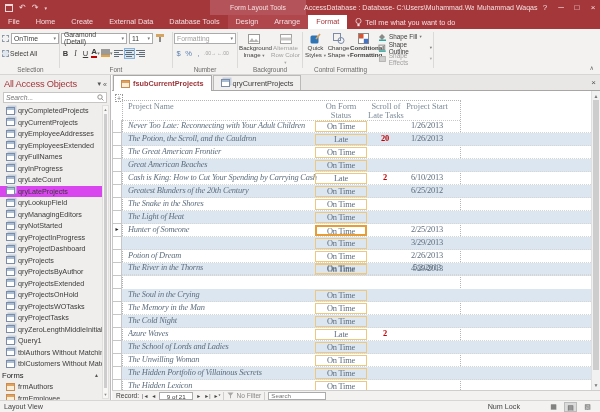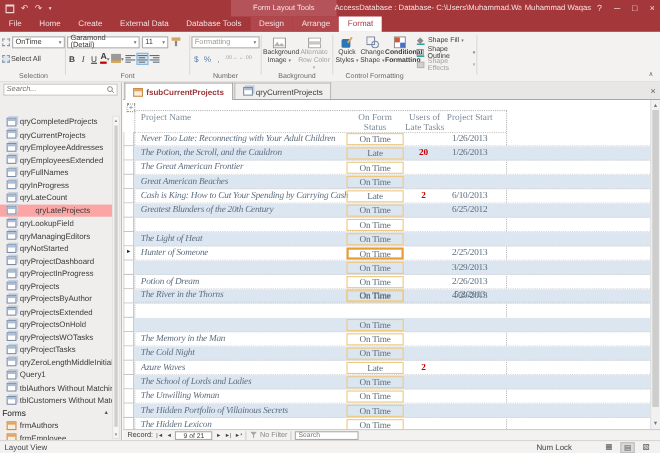--- a/index.html
+++ b/index.html
@@ -64,21 +64,21 @@
   .nav-header .t{font-size:9.3px;color:#A4373A;letter-spacing:-0.2px;white-space:nowrap;flex:1;}
   .nav-header .ic{font-size:7px;color:#555;margin-left:2px;}
   .nav-search{margin:1px 3px 0 3px;height:11px;background:#fff;border:1px solid #C8C6C4;
        display:flex;align-items:center;padding:0 2px;}
   .nav-search input{border:0;outline:0;background:transparent;flex:1;min-width:0;
        font:italic 6.8px "Liberation Sans",sans-serif;color:#777;padding:0;}
   .nav-list{position:absolute;left:0;top:30px;right:8px;bottom:0;overflow:hidden;}
   .nav-item{height:11.5px;display:flex;align-items:center;padding-left:6px;font-size:7.2px;
        color:#3b3a39;white-space:nowrap;}
   .nav-item .lbl{margin-left:3px;overflow:hidden;}
-  .nav-item.sel{background:#fca5a5;gap:14px;}
+  .nav-item.sel{background:#d946ef;}
   .nav-group{height:11.5px;display:flex;align-items:center;padding:0 3px 0 2px;font-size:7.6px;color:#222;}
   .nav-group .lbl{flex:1;}
   .nav-group .chev{font-size:5px;color:#555;}
   .icon-query{width:9px;height:8px;border:1px solid #7A8CA8;background:#fff;position:relative;
        box-shadow:1.5px -1.5px 0 0 #C6CFDC;flex:0 0 auto;}
   .icon-query::before{content:"";position:absolute;left:0;top:0;right:0;height:2px;background:#A8BCD4;}
   .icon-form{width:9px;height:8px;border:1px solid #C98C4C;background:#FBEED9;position:relative;flex:0 0 auto;}
   .icon-form::before{content:"";position:absolute;left:0;top:0;right:0;height:2px;background:#E0A05E;}
   .nav-scroll{position:absolute;right:1px;top:30px;bottom:1px;width:7px;background:#F7F6F5;
        border:1px solid #E2E0DE;font-size:4px;color:#888;text-align:center;}
@@ -172,20 +172,27 @@
       <div style="display:flex">
           <span class="rtab">File</span>
           <span class="rtab">Home</span>
           <span class="rtab">Create</span>
           <span class="rtab">External Data</span>
           <span class="rtab">Database Tools</span>
           <span class="rtab context">Design</span>
           <span class="rtab context">Arrange</span>
           <span class="rtab context active">Format</span>
         </div>
+      <div class="tellme">
+        <svg width="7" height="9" viewBox="0 0 7 9">
+          <circle cx="3.5" cy="3" r="2.6" fill="none" stroke="#F4DEDF" stroke-width="0.8"></circle>
+          <rect x="2.4" y="6" width="2.2" height="2.2" fill="#F4DEDF"></rect>
+        </svg>
+        <span>Tell me what you want to do</span>
+      </div>
     </div>
   </div>
 
   <div class="ribbon">
 
     <div class="rgroup" style="left:2px;width:57px">
       <div class="rrow1">
         <span class="dash-ic"></span>
         <div class="combo" style="flex:1">
           <span>OnTime</span>
@@ -353,20 +360,25 @@
         <span>Shape Effects</span>
         <span style="font-size:4.5px;color:#aaa">▾</span>
       </div>
       <div class="glabel" style="width:73px">Control Formatting</div>
     </div>
     <div class="rdiv" style="left:433px"></div>
     <div class="collapse">∧</div>
   </div>
 
   <div class="nav">
+    <div class="nav-header">
+      <span class="t">All Access Objects</span>
+      <span class="ic">▾</span>
+      <span class="ic">«</span>
+    </div>
     <div class="nav-search">
       <input placeholder="Search..." style="">
       <svg width="7" height="7" viewBox="0 0 7 7">
         <circle cx="3" cy="3" r="2.2" fill="none" stroke="#8a8886" stroke-width="0.9"></circle>
         <path d="M4.6 4.6 L6.5 6.5" stroke="#8a8886" stroke-width="0.9"></path>
         </svg>
     </div>
     <div class="nav-list">
         <div class="nav-item">
     <span class="nav-ic icon-query"></span>
@@ -407,25 +419,25 @@
         <div class="nav-item">
     <span class="nav-ic icon-query"></span>
     <span class="lbl">qryManagingEditors</span>
   </div>
         <div class="nav-item">
     <span class="nav-ic icon-query"></span>
     <span class="lbl">qryNotStarted</span>
   </div>
         <div class="nav-item">
     <span class="nav-ic icon-query"></span>
+    <span class="lbl">qryProjectInProgress</span>
+  </div>
+        <div class="nav-item">
+    <span class="nav-ic icon-query"></span>
     <span class="lbl">qryProjectDashboard</span>
-  </div>
-        <div class="nav-item">
-    <span class="nav-ic icon-query"></span>
-    <span class="lbl">qryProjectInProgress</span>
   </div>
         <div class="nav-item">
     <span class="nav-ic icon-query"></span>
     <span class="lbl">qryProjects</span>
   </div>
         <div class="nav-item">
     <span class="nav-ic icon-query"></span>
     <span class="lbl">qryProjectsByAuthor</span>
   </div>
         <div class="nav-item">
@@ -495,21 +507,21 @@
 
     <div class="doc-content">
       <div class="form-selector">+</div>
       <div class="grid">
         <div class="dot-top"></div>
         <div class="dot-left"></div>
         <div class="dot-right"></div>
         <div class="ghead">
           <span class="h-name">Project Name</span>
           <span class="h-status">On Form Status</span>
-          <span class="h-late"><span>Users of</span><br><span>Late Tasks</span></span>
+          <span class="h-late"><span>Scroll of</span><br><span>Late Tasks</span></span>
           <span class="h-start">Project Start</span>
         </div>
         <div class="dot-hdr"></div>
         <div style="position:absolute;left:0;top:0;bottom:0;width:10px">
             <div class="selcell" style="top: 29px;"><span class="arr"></span></div>
             <div class="selcell" style="top: 42px;"><span class="arr"></span></div>
             <div class="selcell" style="top: 55px;"><span class="arr"></span></div>
             <div class="selcell" style="top: 68px;"><span class="arr"></span></div>
             <div class="selcell" style="top: 81px;"><span class="arr"></span></div>
             <div class="selcell" style="top: 94px;"><span class="arr"></span></div>
@@ -559,20 +571,21 @@
     <span class="c-late">2</span>
     <span class="c-start">6/10/2013</span>
   </div>
           <div class="grow alt" style="top: 94px;">
     <span class="c-name">Greatest  Blunders of the 20th Century</span>
     <span class="c-status">On Time</span>
     <span class="c-late"></span>
     <span class="c-start">6/25/2012</span>
   </div>
           <div class="grow" style="top: 107px;">
+    <span class="c-name">The Snake in the Shores</span>
     <span class="c-status">On Time</span>
     <span class="c-late"></span>
     <span class="c-start"></span>
   </div>
           <div class="grow alt" style="top: 120px;">
     <span class="c-name">The Light of Heat</span>
     <span class="c-status">On Time</span>
     <span class="c-late"></span>
     <span class="c-start"></span>
   </div>
@@ -598,20 +611,21 @@
     <span class="c-late"></span>
     <span class="c-start">4/29/2013</span>
   </div>
           <div class="grow" style="top: 171px;">
     <span class="c-name">The River in the Thorns</span>
     <span class="c-status">On Time</span>
     <span class="c-late"></span>
     <span class="c-start">5/2/2013</span>
   </div>
           <div class="grow alt" style="top: 198px;">
+    <span class="c-name">The Soul in the Crying</span>
     <span class="c-status">On Time</span>
     <span class="c-late"></span>
     <span class="c-start"></span>
   </div>
           <div class="grow" style="top: 211px;">
     <span class="c-name">The Memory in the Man</span>
     <span class="c-status">On Time</span>
     <span class="c-late"></span>
     <span class="c-start"></span>
   </div>

